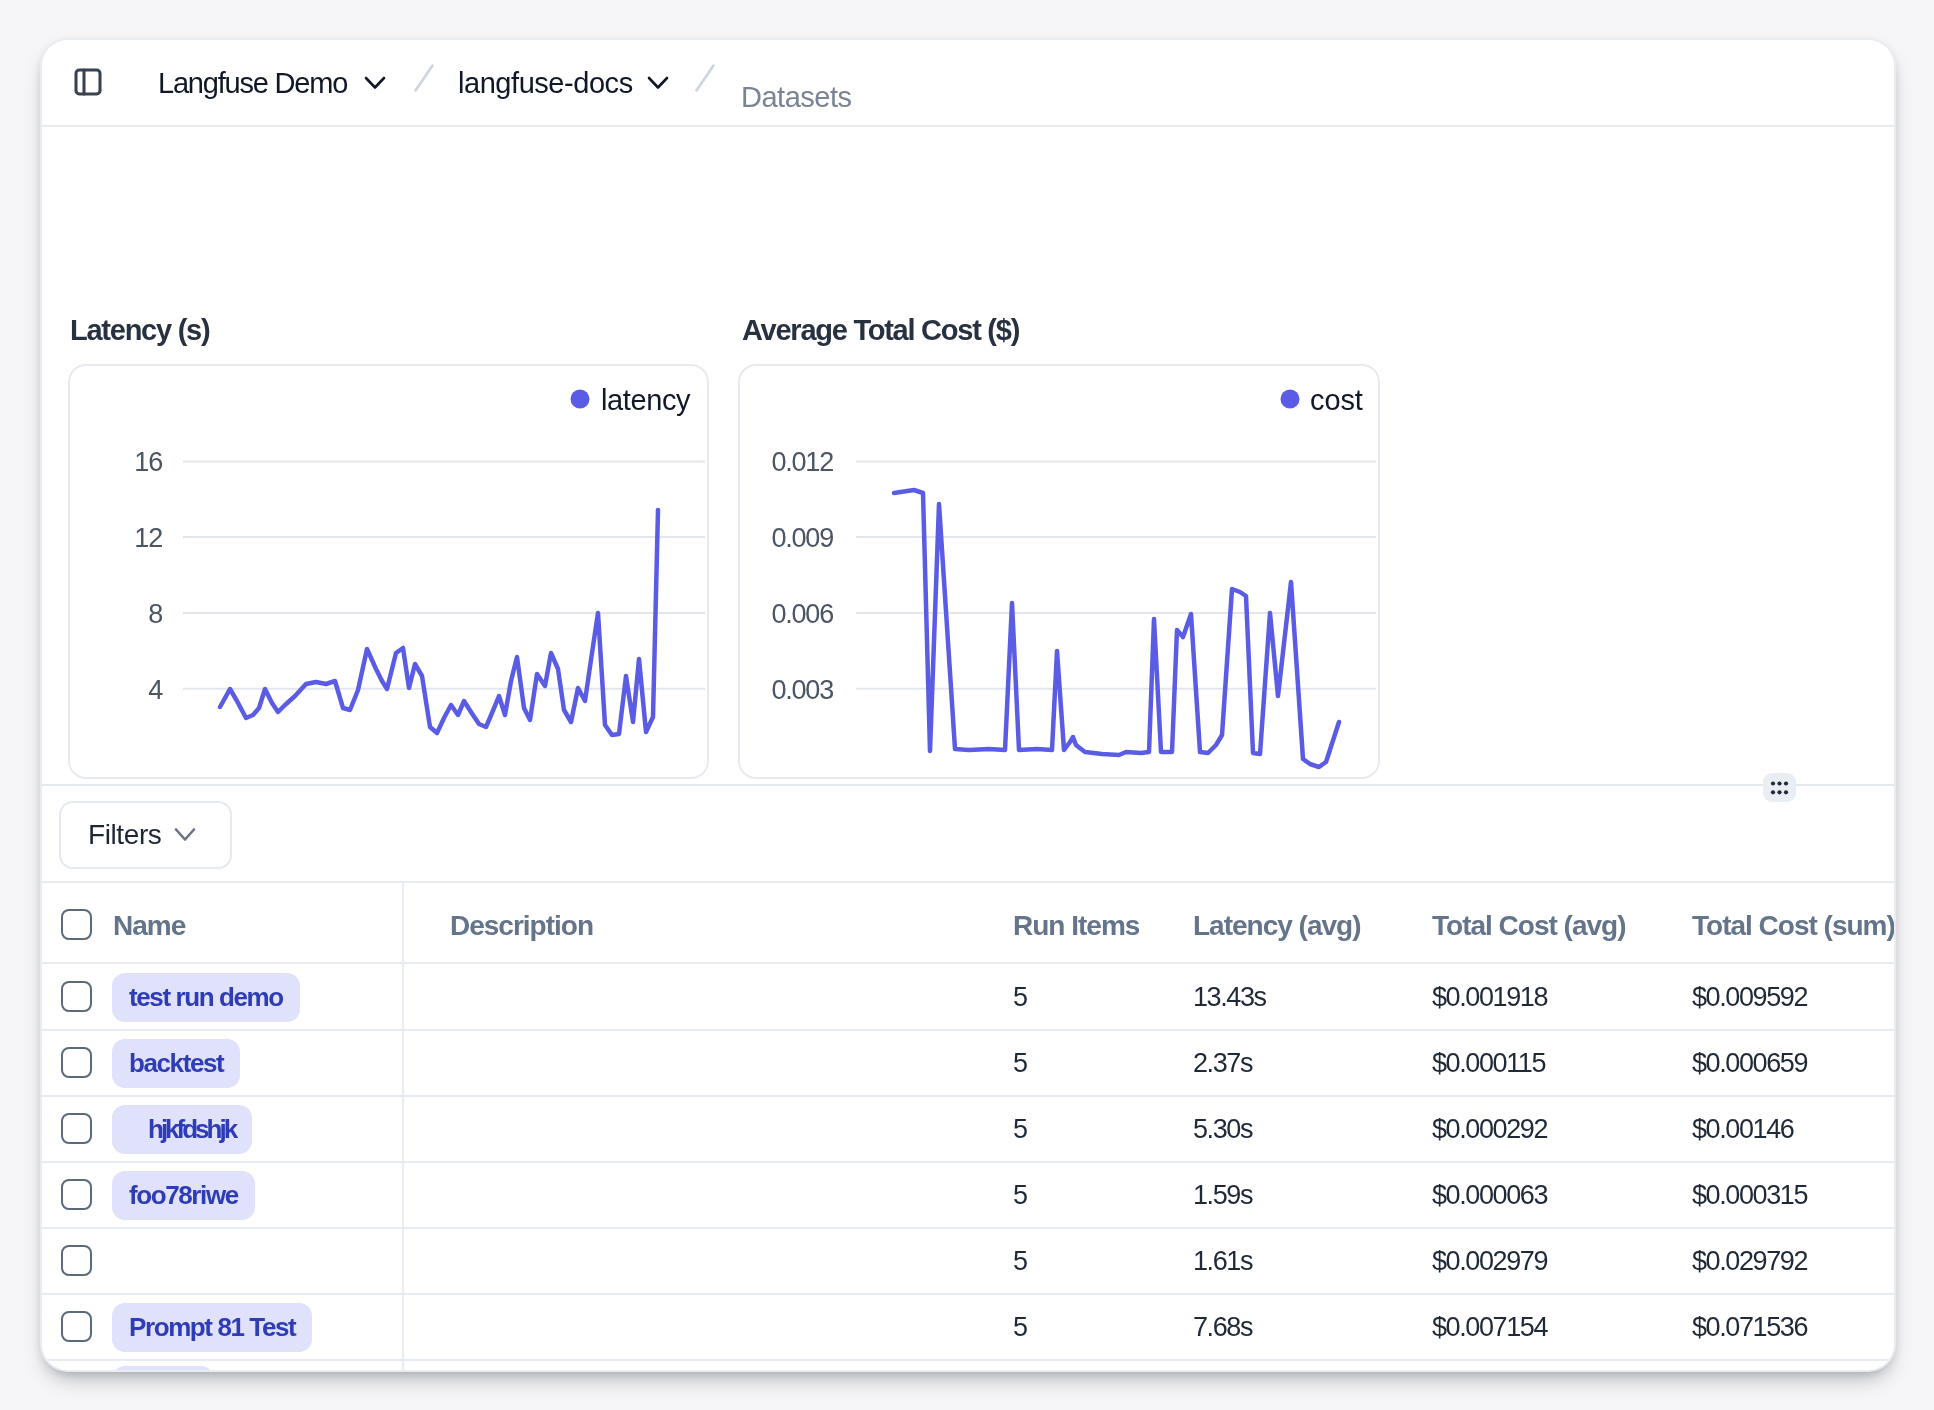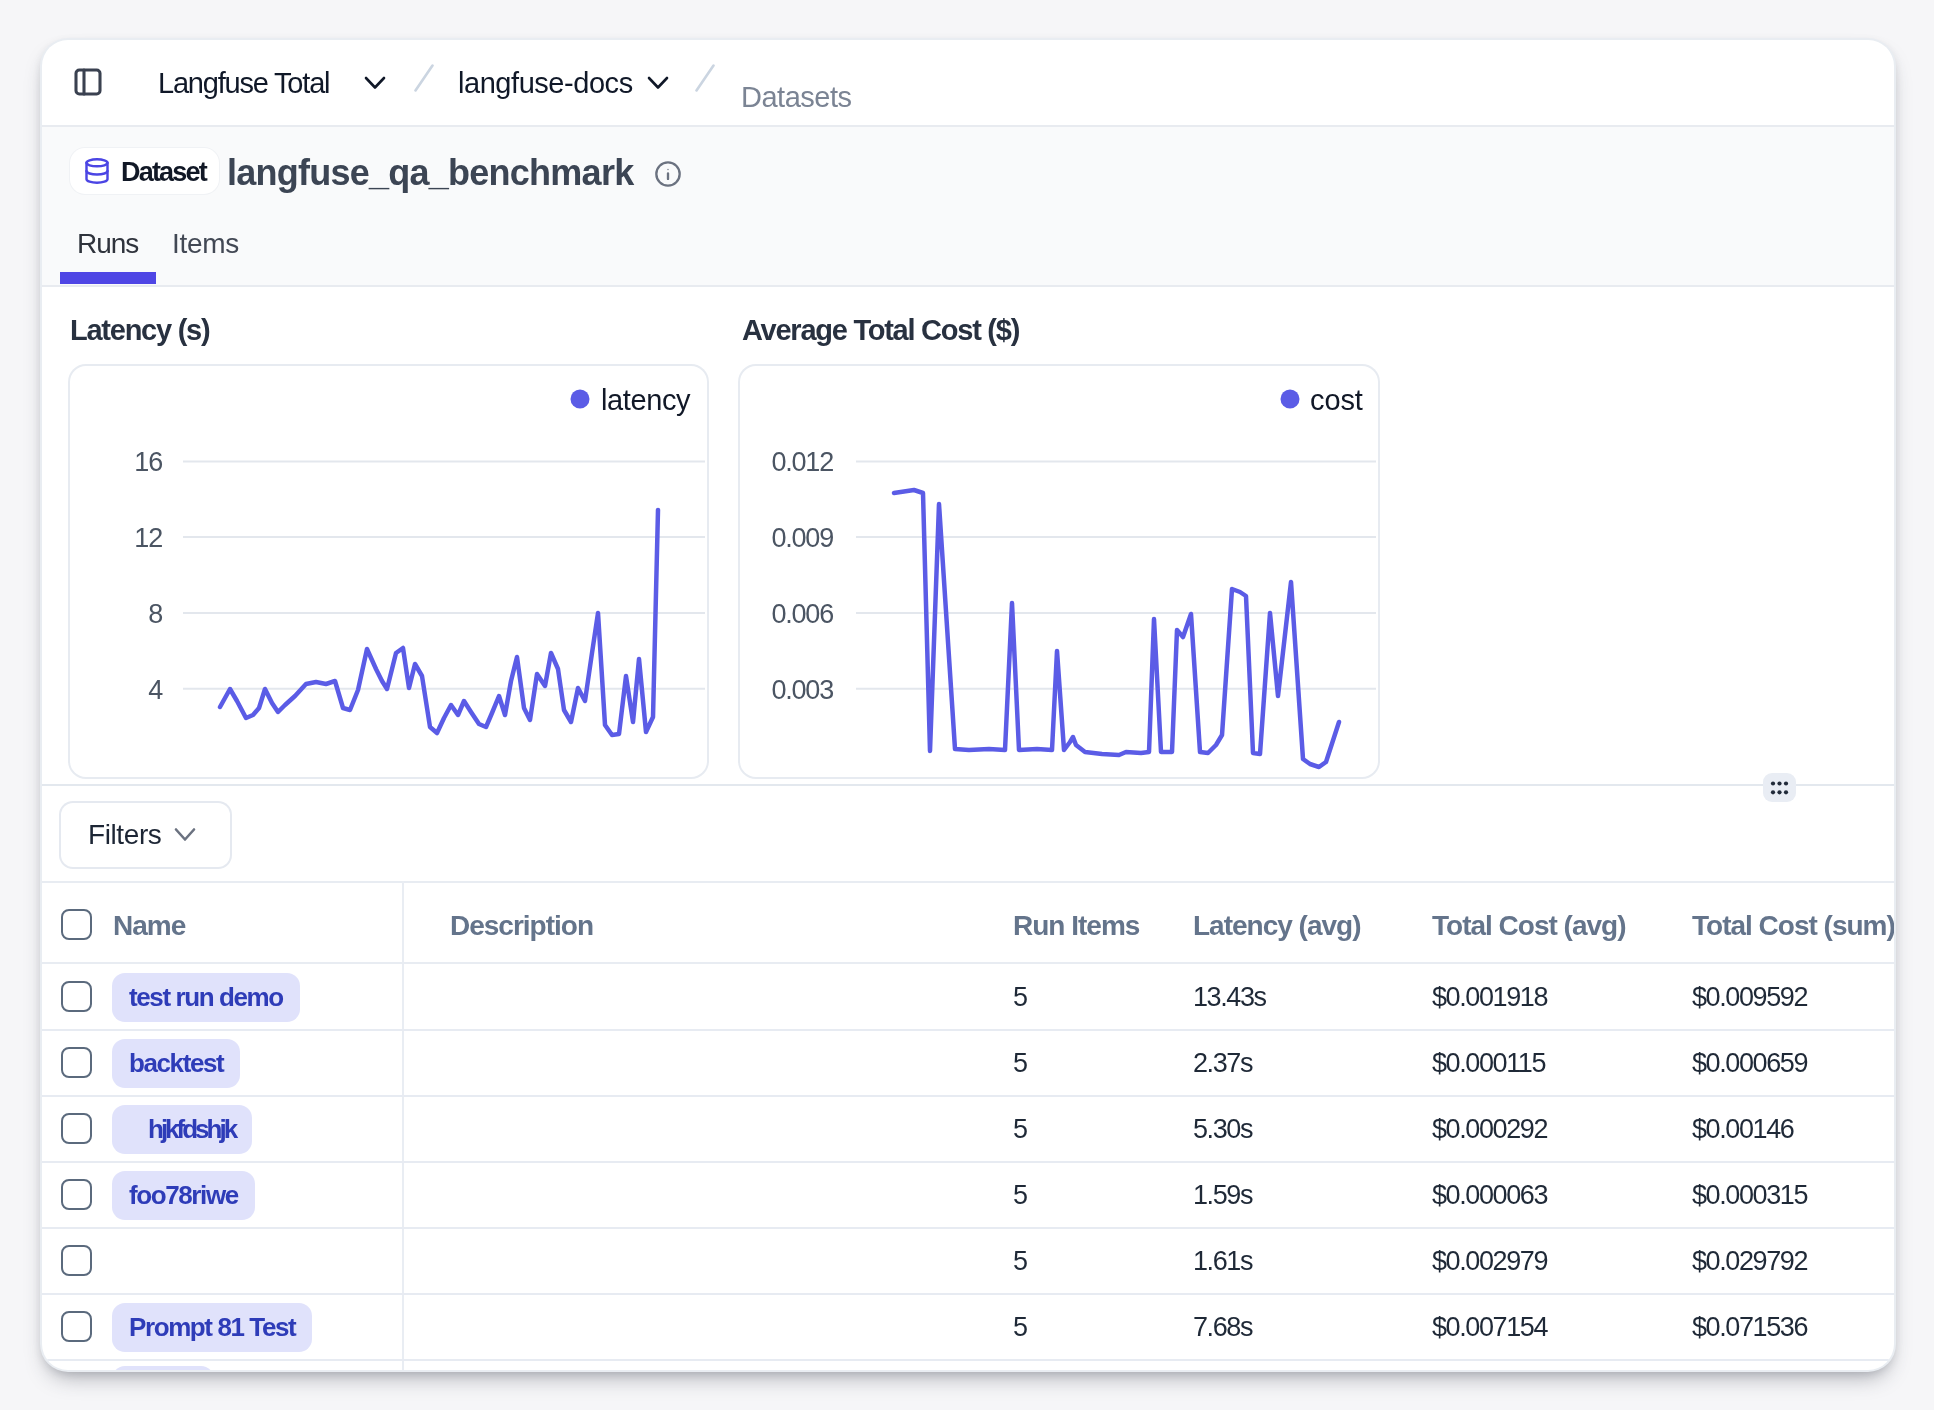--- a/index.html
+++ b/index.html
@@ -44,56 +44,37 @@
 svg { display:block; }
 </style>
 </head>
 <body>
 <div class="card">
 
   <svg class="abs" style="left:30px; top:26px;" width="32" height="32" viewBox="0 0 24 24" fill="none" stroke="#3a4150" stroke-width="2.3" stroke-linecap="round" stroke-linejoin="round">
     <rect width="18" height="18" x="3" y="3" rx="2.5"></rect>
       <path d="M9 3v18"></path>
   </svg>
-  <div class="bc-text" style="left:116px; letter-spacing:-1.2px;">Langfuse Total</div>
+  <div class="bc-text" style="left:116px; letter-spacing:-1.2px;">Langfuse Demo</div>
   <svg class="abs" style="left:322px; top:36px;" width="22" height="14" viewBox="0 0 22 14" fill="none" stroke="#101828" stroke-width="2.6" stroke-linecap="round" stroke-linejoin="round">
       <path d="M2 2 L11 11.5 L20 2"></path>
     </svg>
   <svg class="abs" style="left:371px; top:24px;" width="22" height="28" viewBox="0 0 22 28" fill="none" stroke="#cbd5e1" stroke-width="2.6" stroke-linecap="round">
       <path d="M2.5 26.5 L19.5 1.5"></path>
     </svg>
   <div class="bc-text" style="left:416px; letter-spacing:-0.45px;">langfuse-docs</div>
   <svg class="abs" style="left:605px; top:36px;" width="22" height="14" viewBox="0 0 22 14" fill="none" stroke="#101828" stroke-width="2.6" stroke-linecap="round" stroke-linejoin="round">
       <path d="M2 2 L11 11.5 L20 2"></path>
     </svg>
   <svg class="abs" style="left:652px; top:24px;" width="22" height="28" viewBox="0 0 22 28" fill="none" stroke="#cbd5e1" stroke-width="2.6" stroke-linecap="round">
       <path d="M2.5 26.5 L19.5 1.5"></path>
     </svg>
   <div class="bc-text bc-gray" style="left:699px; letter-spacing:-0.5px;">Datasets</div>
   <div class="hdr-div"></div>
 
-  <div class="sec2">
-    <div class="ds-badge"></div>
-    <svg class="abs" style="left:41px; top:29px;" width="28" height="30" viewBox="0 0 24 24" fill="none" stroke="#4b45e4" stroke-width="2.1" stroke-linecap="round" stroke-linejoin="round">
-      <ellipse cx="12" cy="5" rx="9" ry="3"></ellipse>
-      <path d="M3 5V19A9 3 0 0 0 21 19V5"></path>
-      <path d="M3 12A9 3 0 0 0 21 12"></path>
-    </svg>
-    <div class="ds-label">Dataset</div>
-    <div class="title">langfuse_qa_benchmark</div>
-    <svg class="abs" style="left:612px; top:33px;" width="28" height="28" viewBox="0 0 24 24" fill="none" stroke="#6b7280" stroke-width="2" stroke-linecap="round" stroke-linejoin="round">
-      <circle cx="12" cy="12" r="10"></circle>
-        <path d="M12 16.2v-4.7"></path>
-        <circle cx="12" cy="8.2" r="0.6" fill="#6b7280" stroke="none"></circle>
-    </svg>
-    <div class="tab" style="left:35px; color:#2f333c; letter-spacing:-1px;">Runs</div>
-    <div class="tab" style="left:130px; color:#424854; letter-spacing:-0.3px;">Items</div>
-    <div class="tabbar"></div>
-    <div class="sec2-div"></div>
-  </div>
 
   <div class="chart-title" style="left:28px;">Latency (s)</div>
   <div class="chart-title" style="left:700px;">Average Total Cost ($)</div>
 
   <div class="chart-card" style="left:28px; width:637px;">
     <svg width="637" height="411" viewBox="0 0 637 411">
       <g stroke="#e3e7ed" stroke-width="2">
         <line x1="113" y1="95.4" x2="635" y2="95.4"></line>
         <line x1="113" y1="171.1" x2="635" y2="171.1"></line>
         <line x1="113" y1="246.9" x2="635" y2="246.9"></line>

